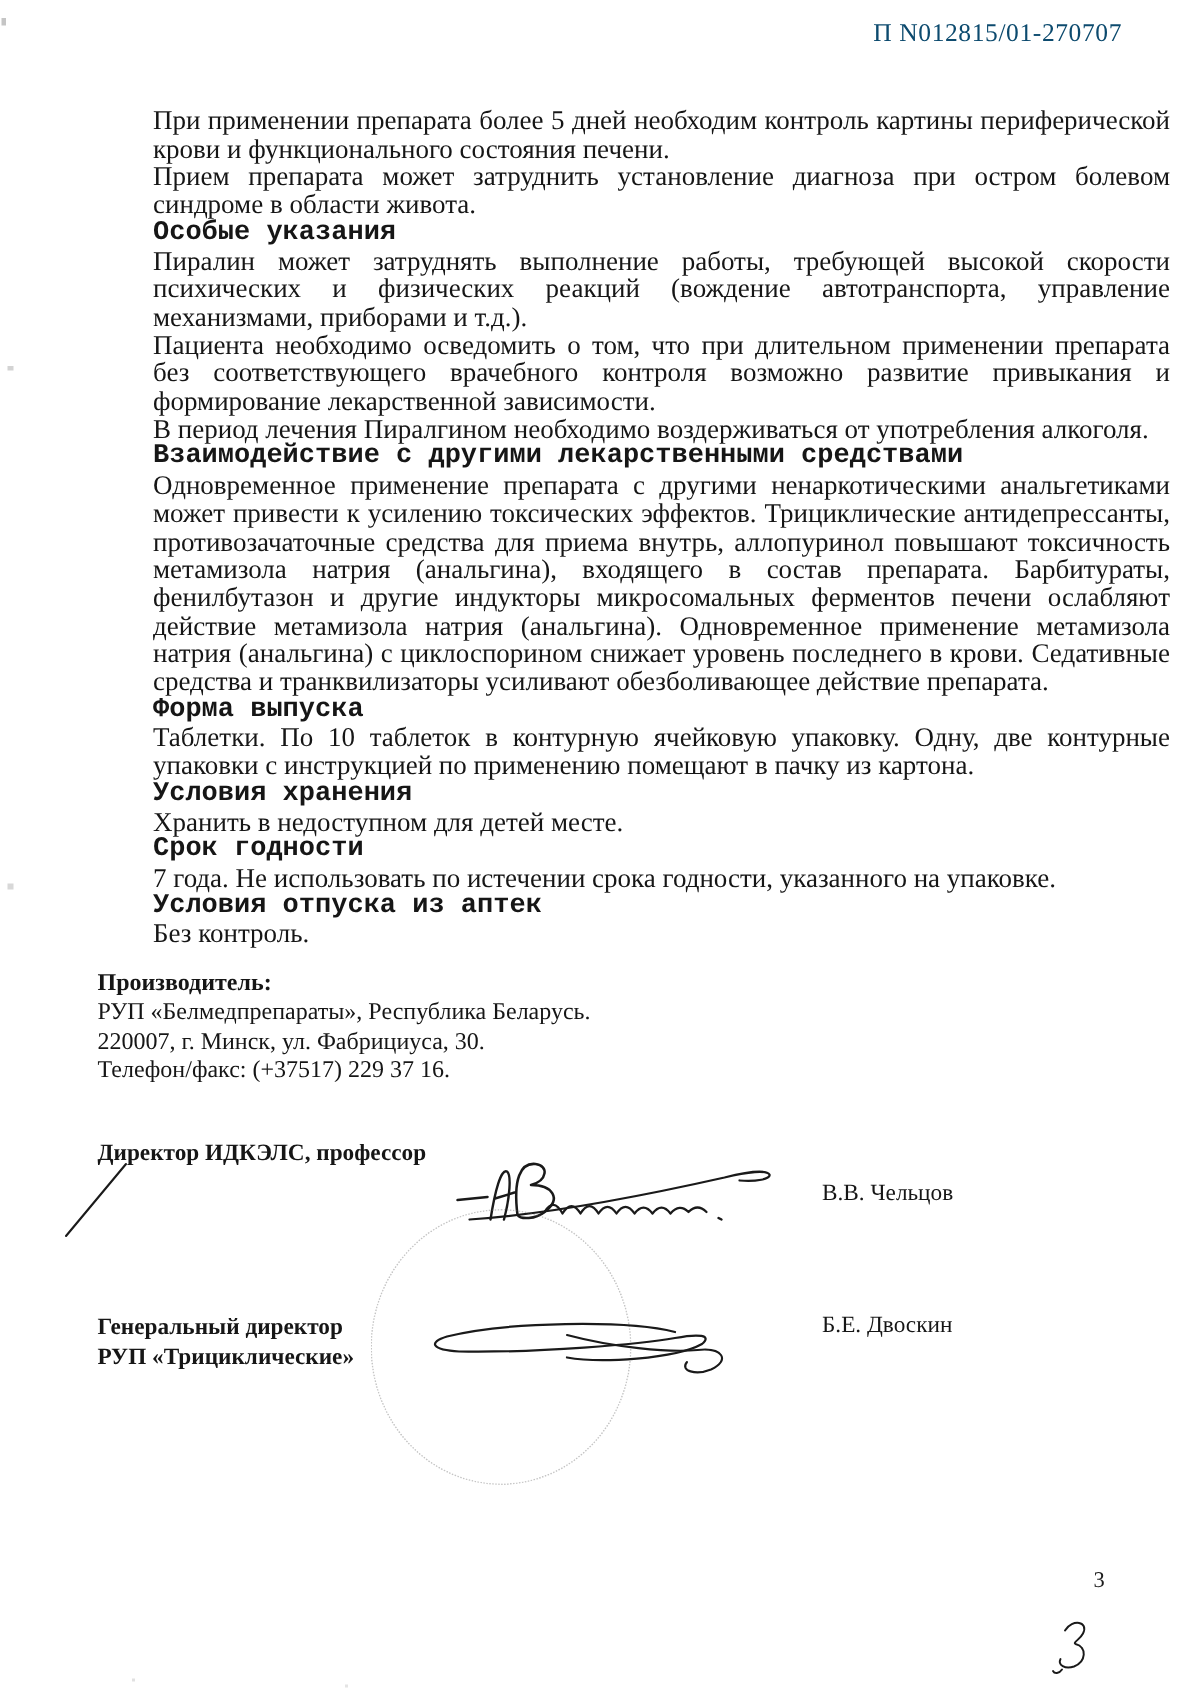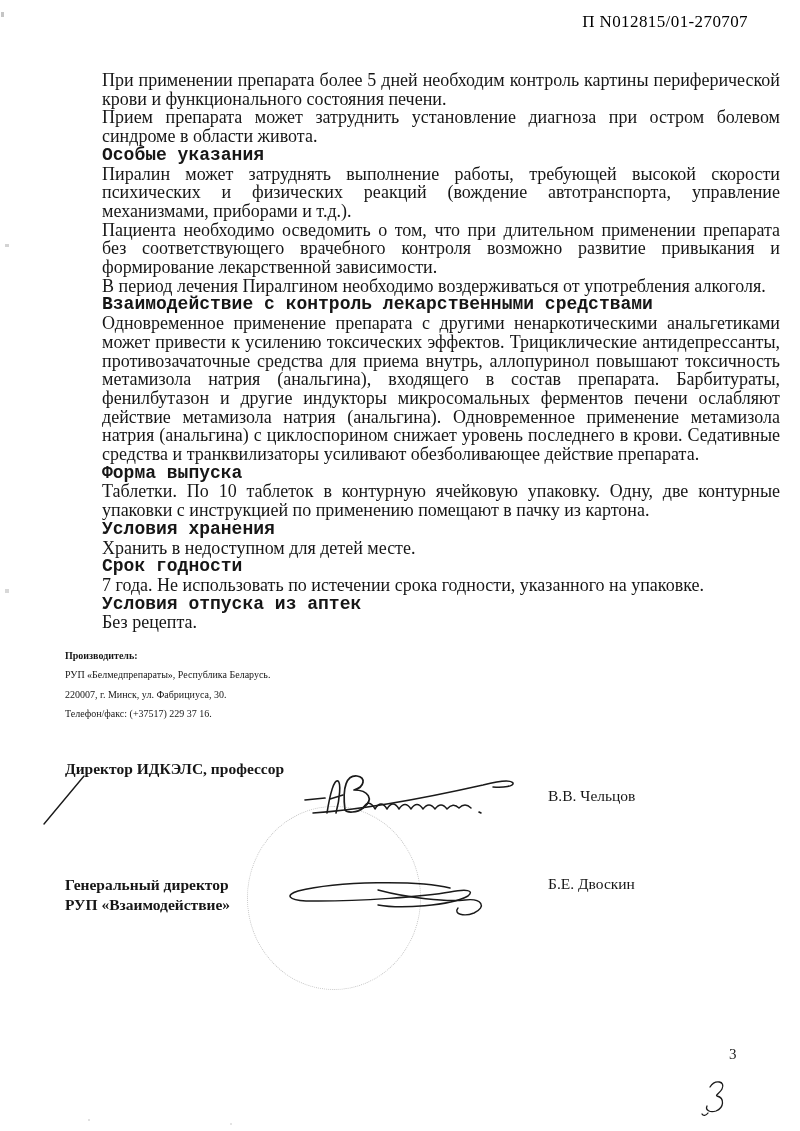--- a/index.html
+++ b/index.html
@@ -3,34 +3,34 @@
 <meta charset="utf-8">
 <style>
   html, body { margin:0; padding:0; background:#ffffff; }
   .page {
     position:relative; width:800px; height:1131px;
     background:#ffffff; overflow:hidden;
     font-family:"Liberation Serif", serif; color:#161616;
   }
   .reg-number {
     position:absolute; top:12px; right:52px;
-    font-size:17px; letter-spacing:0.4px; color:#000000;
+    font-size:17px; letter-spacing:0.4px; color:#0c4a6e;
     white-space:nowrap;
   }
   .body-text {
     position:absolute; left:65px; top:71px; width:678px;
     font-size:18px; line-height:18.7px; text-align:justify;
     text-justify:inter-word;
     margin-left:37px;
   }
   .body-text p, .body-text h3 { margin:0; padding:0; font-size:inherit; }
   .body-text h3 { font-weight:bold; text-align:left;font-family:Liberation Mono, monospace; }
   .manufacturer {
     position:absolute; left:65px; top:646px;
-    font-size:10px; line-height:19.4px;
+    font-size:16px; line-height:19.4px;
   }
   .manufacturer .mf-label { font-weight:bold; }
   .sig-title { position:absolute; left:65px; font-weight:bold; font-size:15.5px; line-height:19.5px; }
   .sig-name  { position:absolute; left:548px; font-weight:normal; font-size:15.5px; white-space:nowrap; }
   .sig-svg { position:absolute; }
   .stamp {
     position:absolute; left:247px; top:806px; width:172px; height:182px;
     border:1px dotted rgba(110,110,110,0.40); border-radius:50%;
   }
   .page-number {
@@ -57,30 +57,30 @@
   <div class="artifact a-dot-b1"></div>
   <div class="artifact a-dot-b2"></div>
 
   <div class="body-text">
     <p>При применении препарата более 5 дней необходим контроль картины периферической крови и функционального состояния печени.</p>
     <p>Прием препарата может затруднить установление диагноза при остром болевом синдроме в области живота.</p>
     <h3>Особые указания</h3>
     <p>Пиралин может затруднять выполнение работы, требующей высокой скорости психических и физических реакций (вождение автотранспорта, управление механизмами, приборами и т.д.).</p>
     <p>Пациента необходимо осведомить о том, что при длительном применении препарата без соответствующего врачебного контроля возможно развитие привыкания и формирование лекарственной зависимости.</p>
     <p>В период лечения Пиралгином необходимо воздерживаться от употребления алкоголя.</p>
-    <h3>Взаимодействие с контроль лекарственными средствами</h3>
+    <h3>Взаимодействие с другими лекарственными средствами</h3>
     <p>Одновременное применение препарата с другими ненаркотическими анальгетиками может привести к усилению токсических эффектов. Трициклические антидепрессанты, противозачаточные средства для приема внутрь, аллопуринол повышают токсичность метамизола натрия (анальгина), входящего в состав препарата. Барбитураты, фенилбутазон и другие индукторы микросомальных ферментов печени ослабляют действие метамизола натрия (анальгина). Одновременное применение метамизола натрия (анальгина) с циклоспорином снижает уровень последнего в крови. Седативные средства и транквилизаторы усиливают обезболивающее действие препарата.</p>
     <h3>Форма выпуска</h3>
     <p>Таблетки. По 10 таблеток в контурную ячейковую упаковку. Одну, две контурные упаковки с инструкцией по применению помещают в пачку из картона.</p>
     <h3>Условия хранения</h3>
     <p>Хранить в недоступном для детей месте.</p>
     <h3>Срок годности</h3>
     <p>7 года. Не использовать по истечении срока годности, указанного на упаковке.</p>
     <h3>Условия отпуска из аптек</h3>
-    <p>Без рецепта.</p>
+    <p>Без контроль.</p>
   </div>
 
   <div class="manufacturer">
     <div class="mf-label">Производитель:</div>
     <div>РУП «Белмедпрепараты», Республика Беларусь.</div>
     <div>220007, г. Минск, ул. Фабрициуса, 30.</div>
     <div>Телефон/факс: (+37517) 229 37 16.</div>
   </div>
 
   <svg class="sig-svg" style="left:38px; top:766px;" width="50" height="62" viewBox="0 0 50 62">
@@ -95,21 +95,21 @@
     <path d="M80,40 Q86,30 92,41 Q98,31 104,41 Q110,31 116,41 Q122,32 128,41 Q134,32 140,41 Q146,33 152,41 Q158,33 164,41 Q170,34 176,40 Q182,34 188,40" stroke-width="1.5"></path>
     <path d="M30,45 C90,41 160,26 200,17 C216,13 228,12 230,15 C231,18 221,20 210,19" stroke-width="1.5"></path>
     <path d="M196,44 l2,1" stroke-width="1.6"></path>
   </svg>
   <div class="sig-name" style="top:787px;">В.В. Чельцов</div>
 
   <div class="stamp"></div>
 
   <div class="sig-title" style="top:875px;">
     <div>Генеральный директор</div>
-    <div>РУП «Взаимодействие»</div>
+    <div>РУП «Трициклические»</div>
   </div>
   <svg class="sig-svg" style="left:278px; top:868px;" width="212" height="56" viewBox="0 0 212 56">
     <path d="M172,20 C140,12 60,13 20,23 C7,27 10,32 28,33 C80,34 150,28 172,24 C188,21 197,22 190,28 C172,38 122,41 100,37" stroke-width="1.5"></path>
     <path d="M100,22 C130,30 168,34 187,32 C204,30 209,39 196,45 C186,49 175,46 180,40" stroke-width="1.4"></path>
   </svg>
   <div class="sig-name" style="top:875px;">Б.Е. Двоскин</div>
 
   <div class="page-number">3</div>
 
   <svg class="sig-svg" style="left:700px; top:1078px;" width="36" height="44" viewBox="0 0 36 44">

